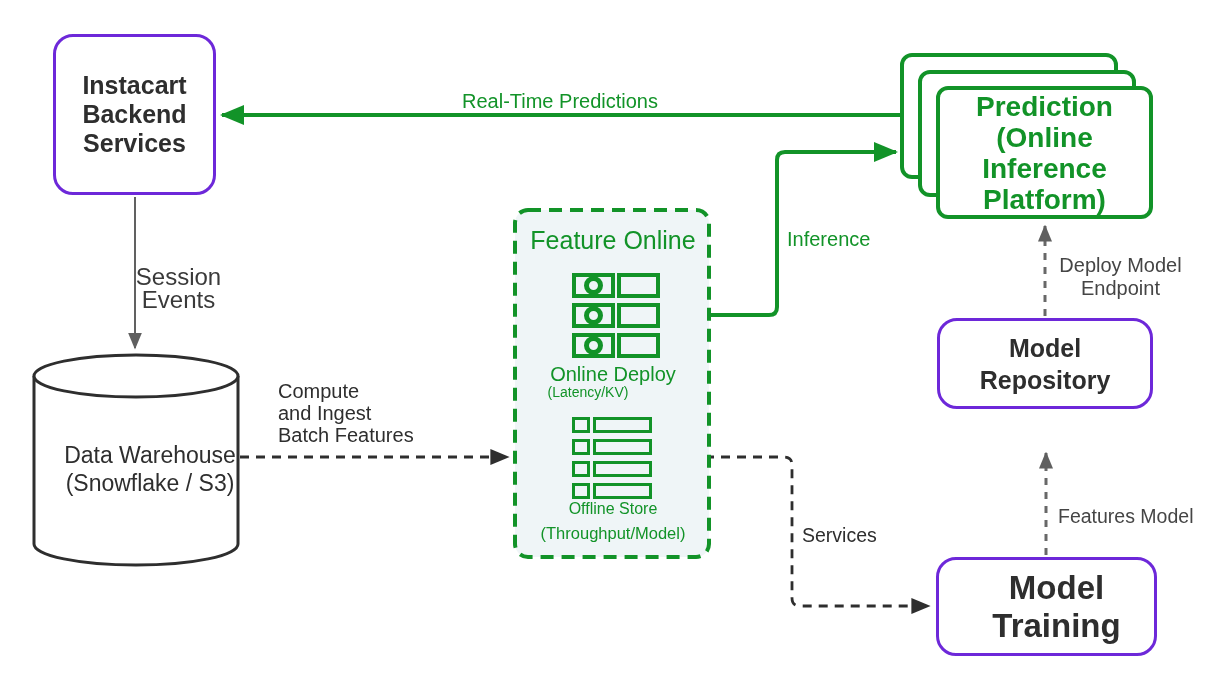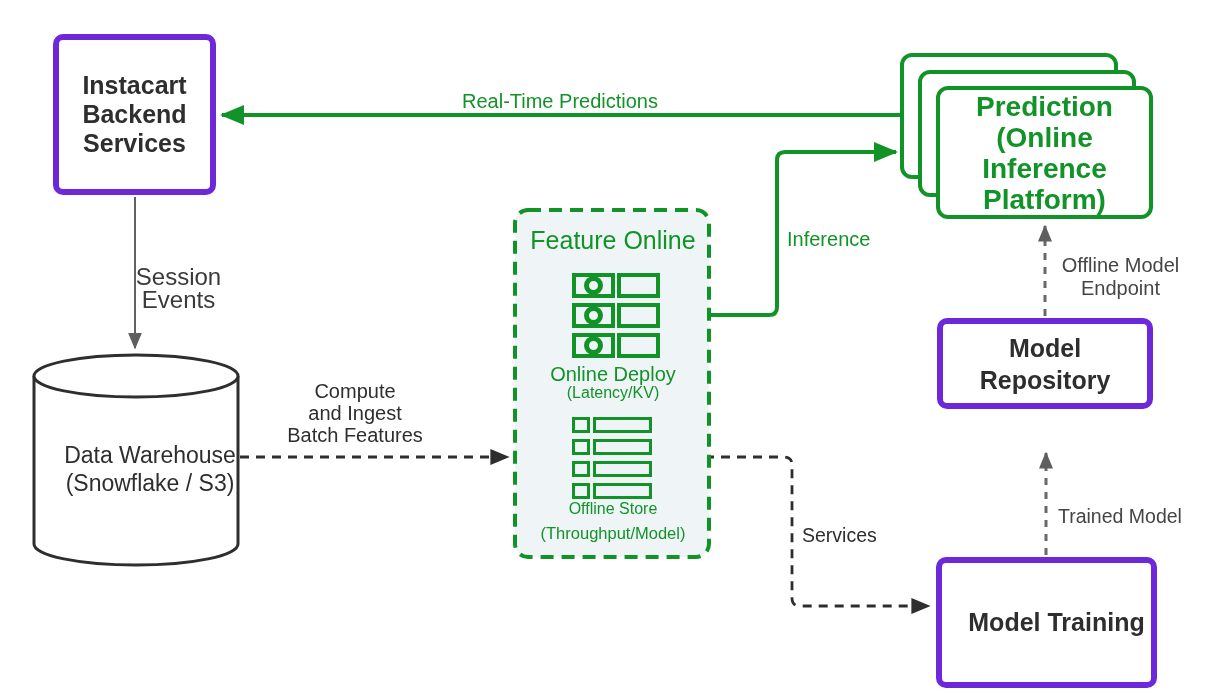--- a/index.html
+++ b/index.html
@@ -1,34 +1,34 @@
 <!DOCTYPE html>
 <html style="--green: #129328;"><head>
 <meta charset="utf-8">
 <style>
 *{margin:0;padding:0;box-sizing:border-box;}
 html,body{width:1224px;height:695px;}
 body{position:relative;background:#fff;font-family:"Liberation Sans",sans-serif;color:#2e2e2e;overflow:hidden;}
 .abs{position:absolute;}
-.node{position:absolute;background:#fff;border:6px solid #6d28d9;border-radius:10px;display:flex;align-items:center;justify-content:center;text-align:center;font-weight:bold;white-space:pre-line;}
+.node{position:absolute;background:#fff;border:3px solid #6d28d9;border-radius:20px;display:flex;align-items:center;justify-content:center;text-align:center;font-weight:bold;white-space:pre-line;}
 .lbl{position:absolute;font-weight:normal;white-space:pre-line;}
 #backend{left:53px;top:34px;width:163px;height:161px;font-size:25px;line-height:29px;}
 #pred-back{left:900px;top:53px;width:218px;height:126px;border:4px solid var(--green);border-radius:12px;}
 #pred-mid{left:918px;top:70px;width:218px;height:127px;border:4px solid var(--green);border-radius:12px;}
 #pred-front{left:936px;top:86px;width:217px;height:133px;border:4px solid var(--green);border-radius:12px;color:var(--green);font-size:28px;line-height:31px;}
 #model-repo{left:937px;top:318px;width:216px;height:91px;font-size:25px;line-height:32px;}
-#model-training{left:936px;top:557px;width:221px;height:131px;font-size:25px;padding-left:20px;}
+#model-training{left:936px;top:557px;width:221px;height:99px;font-size:33px;padding-left:20px;}
 #fs-title{left:515px;top:226px;width:196px;text-align:center;font-size:25px;color:var(--green);}
 #online-label{left:515px;top:363px;width:196px;text-align:center;font-size:20px;color:var(--green);}
-#online-sub{left:515px;top:384px;width:196px;text-align:center;font-size:16px;color:var(--green);}
+#online-sub{left:490px;top:384px;width:196px;text-align:center;font-size:14px;color:var(--green);}
 #offline-label{left:515px;top:500px;width:196px;text-align:center;font-size:16px;color:var(--green);}
 #offline-sub{left:515px;top:524px;width:196px;text-align:center;font-size:16.5px;color:var(--green);}
 #warehouse-label{left:33px;top:441px;width:234px;text-align:center;font-size:23px;line-height:28px;}
 #lbl-session{left:133px;top:265px;width:91px;text-align:center;font-size:24px;line-height:23px;color:#3a3a3a;}
-#lbl-compute{left:278px;top:380px;width:154px;text-align:center;font-size:20px;line-height:22px;}
+#lbl-compute{left:278px;top:380px;width:154px;text-align:left;font-size:20px;line-height:22px;}
 #lbl-realtime{left:450px;top:90px;width:220px;text-align:center;font-size:20px;color:var(--green);}
 #lbl-inference{left:787px;top:228px;font-size:20px;color:var(--green);}
 #lbl-training{left:802px;top:524px;font-size:19.5px;}
 #lbl-trained{left:1058px;top:505px;font-size:19.5px;color:#454545;}
 #lbl-deploy{left:1048px;top:254px;width:145px;text-align:center;font-size:20px;line-height:23px;color:#454545;}
 .cellrow{position:absolute;display:flex;}
 .cell{border:4px solid var(--green);display:flex;align-items:center;justify-content:center;}
 .oncell{width:43px;height:25px;}
 .oncell+.oncell{margin-left:2px;}
 .ring{width:9px;height:9px;border:5px solid var(--green);border-radius:50%;box-sizing:content-box;flex-shrink:0;}
@@ -125,15 +125,15 @@
 <div class="node" id="model-training">Model Training</div>
 
 <div class="lbl" id="lbl-session">Session
 Events</div>
 <div class="lbl" id="lbl-compute">Compute
 and Ingest
 Batch Features</div>
 <div class="lbl" id="lbl-realtime">Real-Time Predictions</div>
 <div class="lbl" id="lbl-inference">Inference</div>
 <div class="lbl" id="lbl-training">Services</div>
-<div class="lbl" id="lbl-trained">Trained Model</div>
-<div class="lbl" id="lbl-deploy">Offline Model
+<div class="lbl" id="lbl-trained">Features Model</div>
+<div class="lbl" id="lbl-deploy">Deploy Model
 Endpoint</div>
 
 </body></html>

